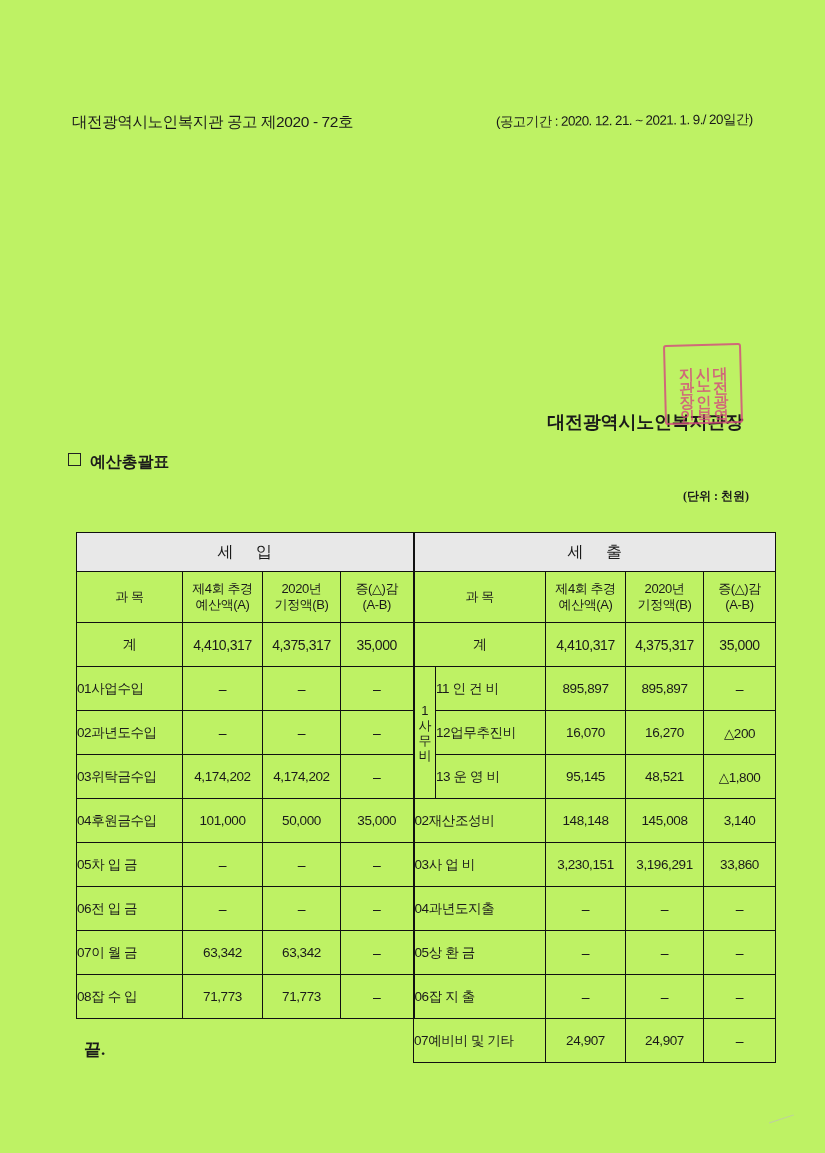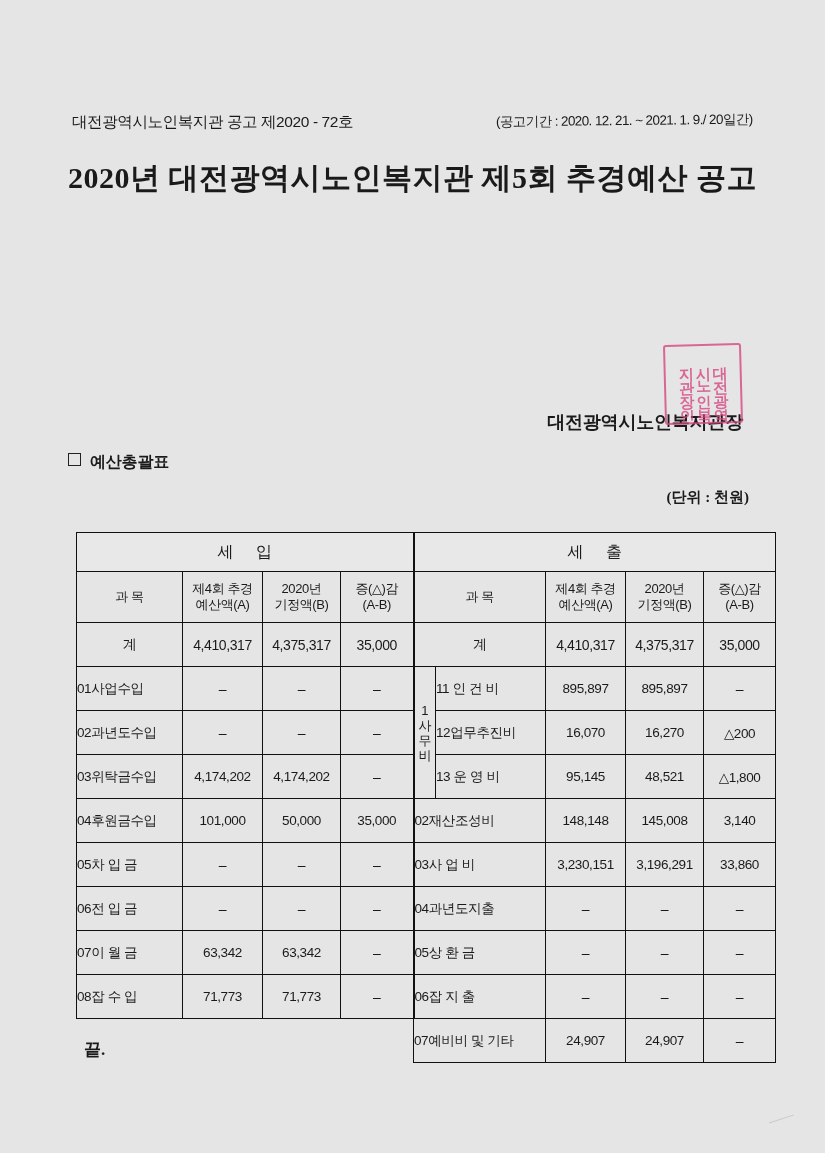--- a/index.html
+++ b/index.html
@@ -14,21 +14,21 @@
     font-family: "Liberation Serif", "DejaVu Serif", serif;
     color: #1a1a1a;
     overflow: hidden;
   }
 
   .page {
     position: absolute;
     left: 0; top: 0;
     width: 825px;
     height: 1153px;
-    background: #e5e5e5;
+    background: #bef264;
   }
 
   
   .doc-no {
     position: absolute;
     left: 72px;
     top: 112px;
     font-size: 15.5px;
     letter-spacing: -0.4px;
     font-family: "Liberation Sans", "DejaVu Sans", sans-serif;
@@ -131,21 +131,21 @@
     display: inline-block;
     width: 11px; height: 11px;
     border: 1.4px solid #222;
     margin-right: 9px;
     vertical-align: 1px;
   }
   .unit-note {
     position: absolute;
     right: 76px;
     top: 488px;
-    font-size: 15px;
+    font-size: 12px;
     font-weight: bold;
   }
 
   
   table.budget {
     position: absolute;
     left: 76px;
     top: 532px;
     width: 674px;
     border-collapse: collapse;
@@ -212,21 +212,20 @@
   }
 </style>
 </head>
 <body>
 
 <div class="page">
 
   <div class="doc-no">대전광역시노인복지관 공고 제2020 - 72호</div>
   <div class="notice-period">(공고기간 : 2020. 12. 21. ~ 2021. 1. 9./ 20일간)</div>
 
-  <div class="title">2020년 대전광역시노인복지관 제5회 추경예산 공고</div>
 
 
   <div class="signer">대전광역시노인복지관장</div>
 
   <div class="stamp">
     <div class="stamp-inner">대전광역시노인복지관장인</div>
   </div>
 
   <div class="sec-label"><span class="box"></span><span>예산총괄표</span></div>
   <div class="unit-note">(단위 : 천원)</div>

